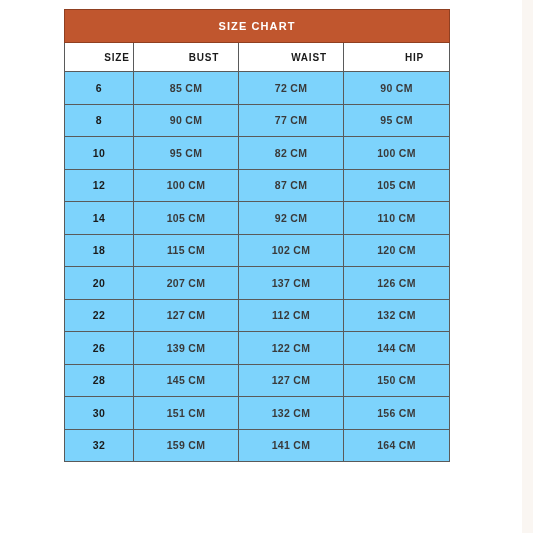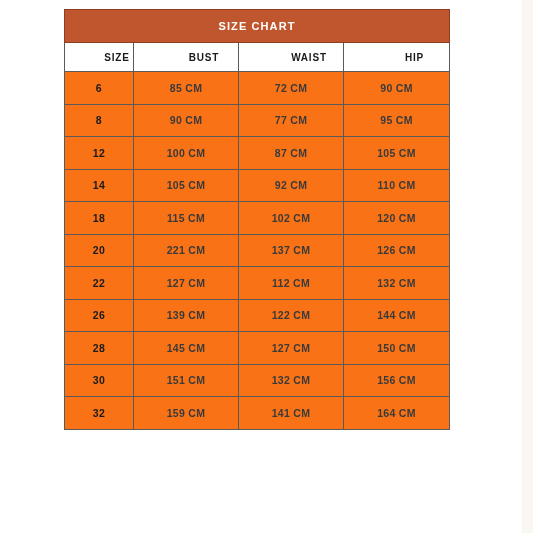--- a/index.html
+++ b/index.html
@@ -31,21 +31,21 @@
   #chart-wrap {
     position: absolute;
     left: 64px;
     top: 9px;
     width: 385px;
   }
   table.size-chart {
     width: 385px;
     border-collapse: collapse;
     table-layout: fixed;
-    background: #f97316;
+    background: #7dd3fc;
   }
   table.size-chart td,
   table.size-chart th {
     border: 1px solid #5a5a5a;
     padding: 0;
     text-align: center;
     vertical-align: middle;
   }
   
   tr.title-row td {
@@ -118,40 +118,46 @@
             <td>72 CM</td>
             <td>90 CM</td>
           </tr>
           <tr class="data-row">
             <td class="size-cell">8</td>
             <td>90 CM</td>
             <td>77 CM</td>
             <td>95 CM</td>
           </tr>
           <tr class="data-row">
+            <td class="size-cell">10</td>
+            <td>95 CM</td>
+            <td>82 CM</td>
+            <td>100 CM</td>
+          </tr>
+          <tr class="data-row">
             <td class="size-cell">12</td>
             <td>100 CM</td>
             <td>87 CM</td>
             <td>105 CM</td>
           </tr>
           <tr class="data-row">
             <td class="size-cell">14</td>
             <td>105 CM</td>
             <td>92 CM</td>
             <td>110 CM</td>
           </tr>
           <tr class="data-row">
             <td class="size-cell">18</td>
             <td>115 CM</td>
             <td>102 CM</td>
             <td>120 CM</td>
           </tr>
           <tr class="data-row">
             <td class="size-cell">20</td>
-            <td>221 CM</td>
+            <td>207 CM</td>
             <td>137 CM</td>
             <td>126 CM</td>
           </tr>
           <tr class="data-row">
             <td class="size-cell">22</td>
             <td>127 CM</td>
             <td>112 CM</td>
             <td>132 CM</td>
           </tr>
           <tr class="data-row">

